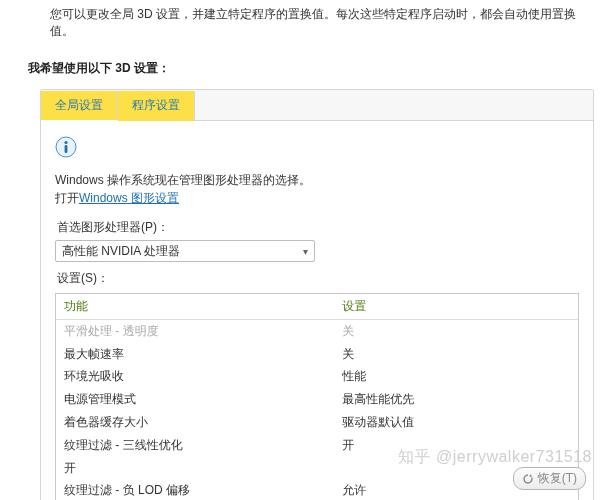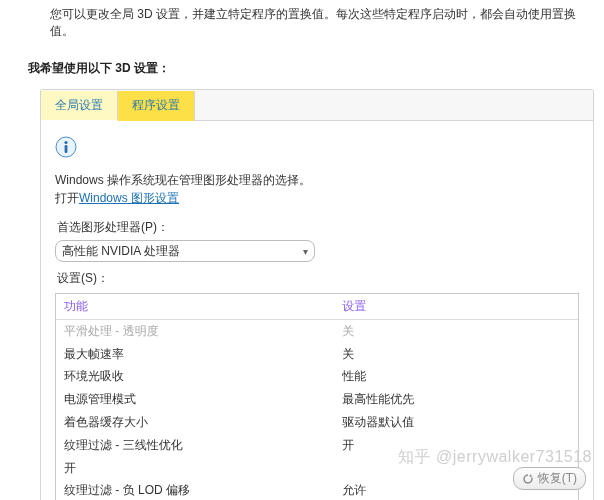--- a/index.html
+++ b/index.html
@@ -34,21 +34,21 @@
     background: #f7f7f7;
   }
   .tab {
     padding: 6px 14px;
     cursor: pointer;
     border-right: 1px solid #d6d6d6;
     position: relative;
     top: 1px;
   }
   .tab.active {
-    background: #fef9c3;
+    background: #fde047;
     border-bottom: 1px solid #fff;
     color: #2a7ab0;
     text-align: right;
   }
   .tab.inactive {
     color: #2a7ab0;
     background: #fde047;
   }
   .tab-body {
     padding: 10px 14px 12px;
@@ -76,37 +76,37 @@
   .select-wrap {
     width: 260px;
     height: 22px;
     border: 1px solid #bcbcbc;
     display: flex;
     align-items: center;
     justify-content: space-between;
     padding: 0 6px;
     background: #fff;
     cursor: pointer;
-    border-radius: 8px;
+    border-radius: 2px;
   }
   .select-caret { color: #666; font-size: 10px; }
   .settings-box {
     margin-top: 6px;
     border: 1px solid #c9c9c9;
     height: 240px;
     overflow: hidden;
   }
   .settings-header, .settings-row {
     display: flex;
     padding: 3px 8px;
     line-height: 1.4;
   }
   .settings-header {
     border-bottom: 1px solid #dcdcdc;
-    color: #8b5cf6;
+    color: #4d7c0f;
     padding-top: 4px;
     padding-bottom: 4px;
   }
   .col-feature { flex: 0 0 55%; }
   .col-value { flex: 1 1 auto; }
   .dim { color: #aaa; }
   .footer {
     position: absolute;
     right: 18px;
     bottom: 10px;

